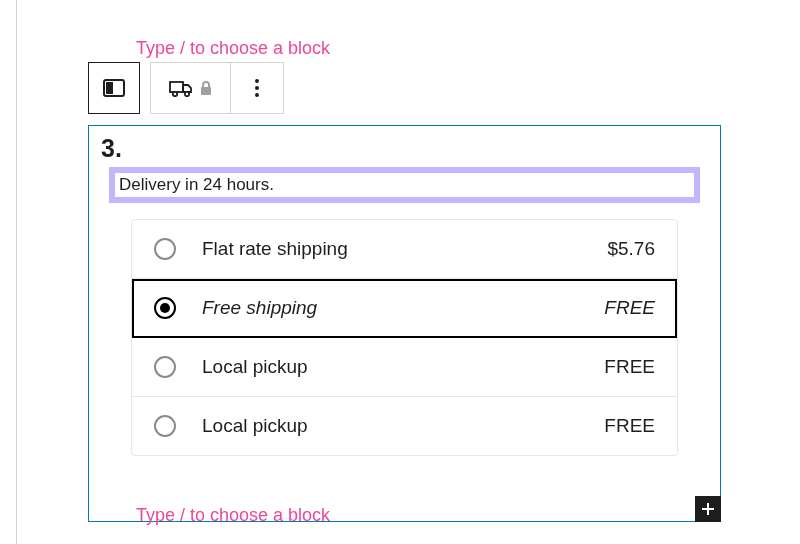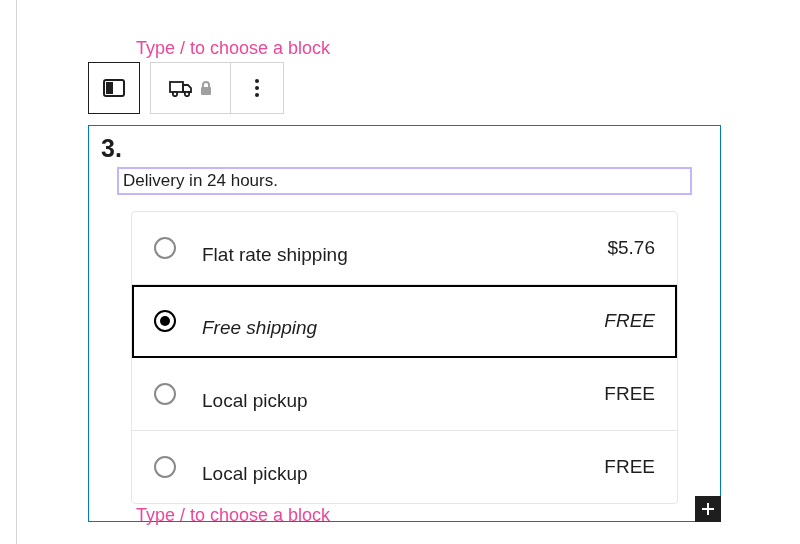--- a/index.html
+++ b/index.html
@@ -65,22 +65,22 @@
   }
   .block-head {
     display: flex;
     align-items: baseline;
     font-size: 25px;
     font-weight: 600;
     padding: 8px 12px 4px 12px;
   }
   .block-head .num { margin-right: 14px; }
   .desc-wrap {
-    margin: 0 28px;
-    border: 2px solid #c4b5fd;
+    margin: 0 20px;
+    border: 6px solid #c4b5fd;
   }
   .desc {
     width: 100%;
     font-size: 17px;
     padding: 2px 4px;
     border: none;
     outline: none;
     color: #1e1e1e;
   }
 
@@ -111,21 +111,21 @@
     flex-shrink: 0;
     display: flex; align-items: center; justify-content: center;
   }
   .opt.selected .radio { border-color: #000; }
   .radio .dot {
     width: 10px; height: 10px; border-radius: 50%;
     background: #000;
     display: none;
   }
   .opt.selected .radio .dot { display: block; }
-  .opt-label { flex: 1; margin-top: 14px; }
+  .opt-label { flex: 1; }
   .opt-price { font-weight: 400; }
 
   .add-btn {
     position: absolute;
     right: -1px; bottom: -1px;
     width: 26px; height: 26px;
     background: #1e1e1e;
     color: #fff;
     display: flex; align-items: center; justify-content: center;
     cursor: pointer;

